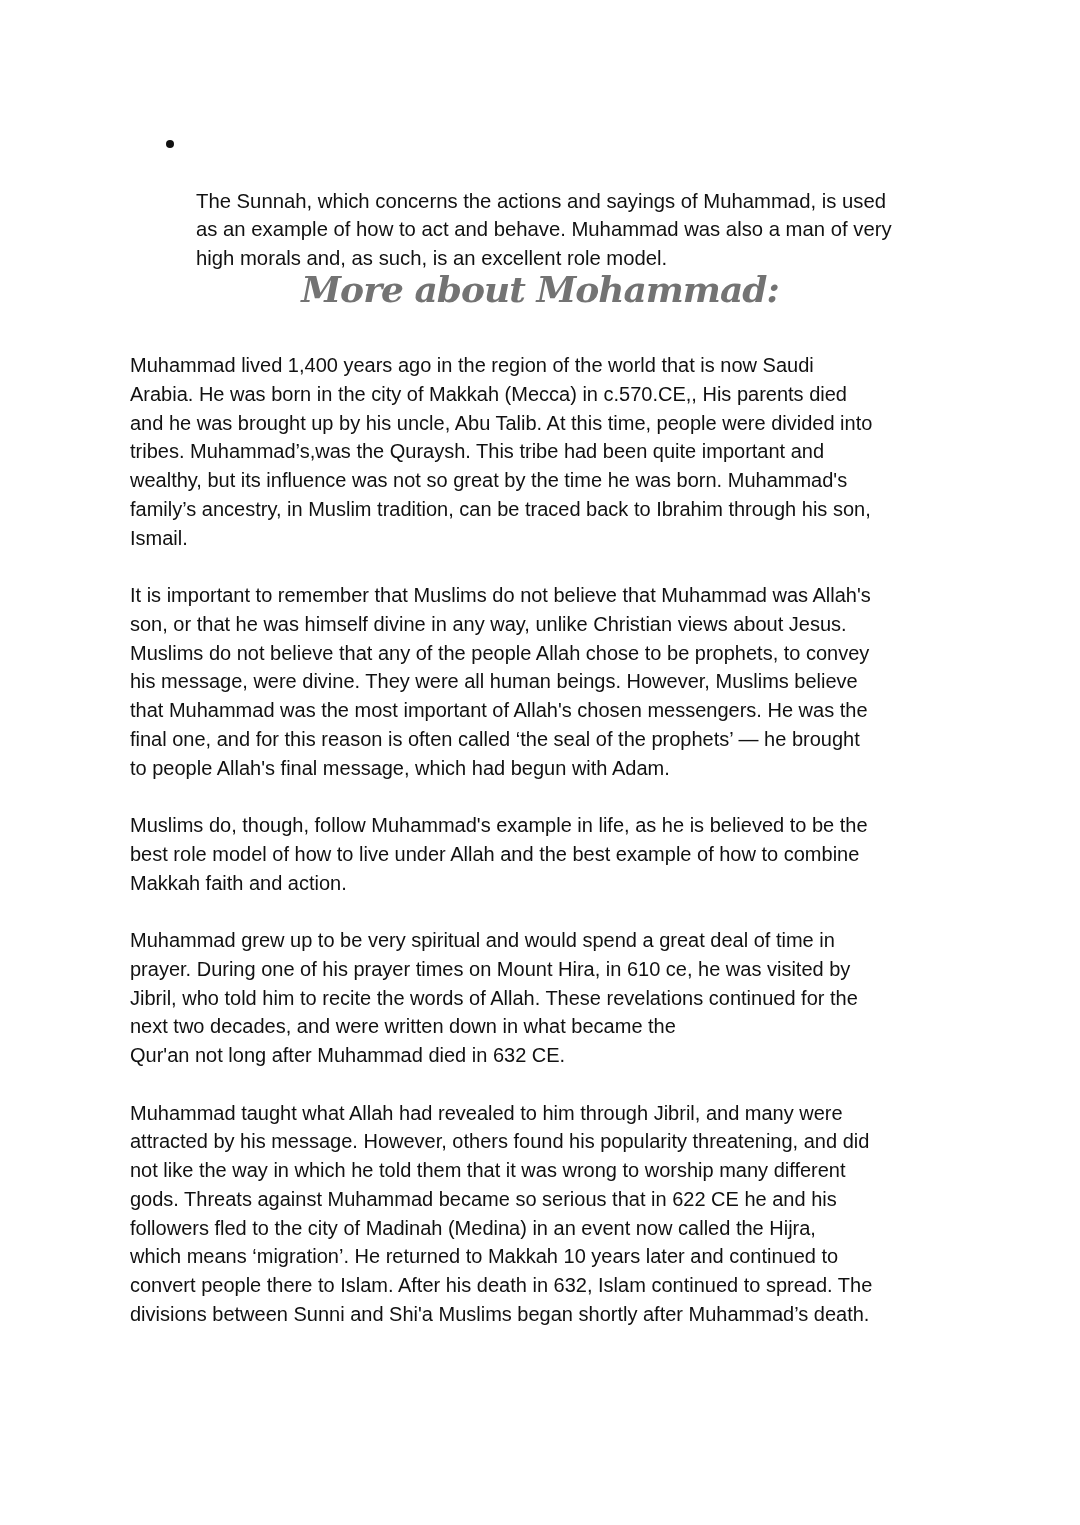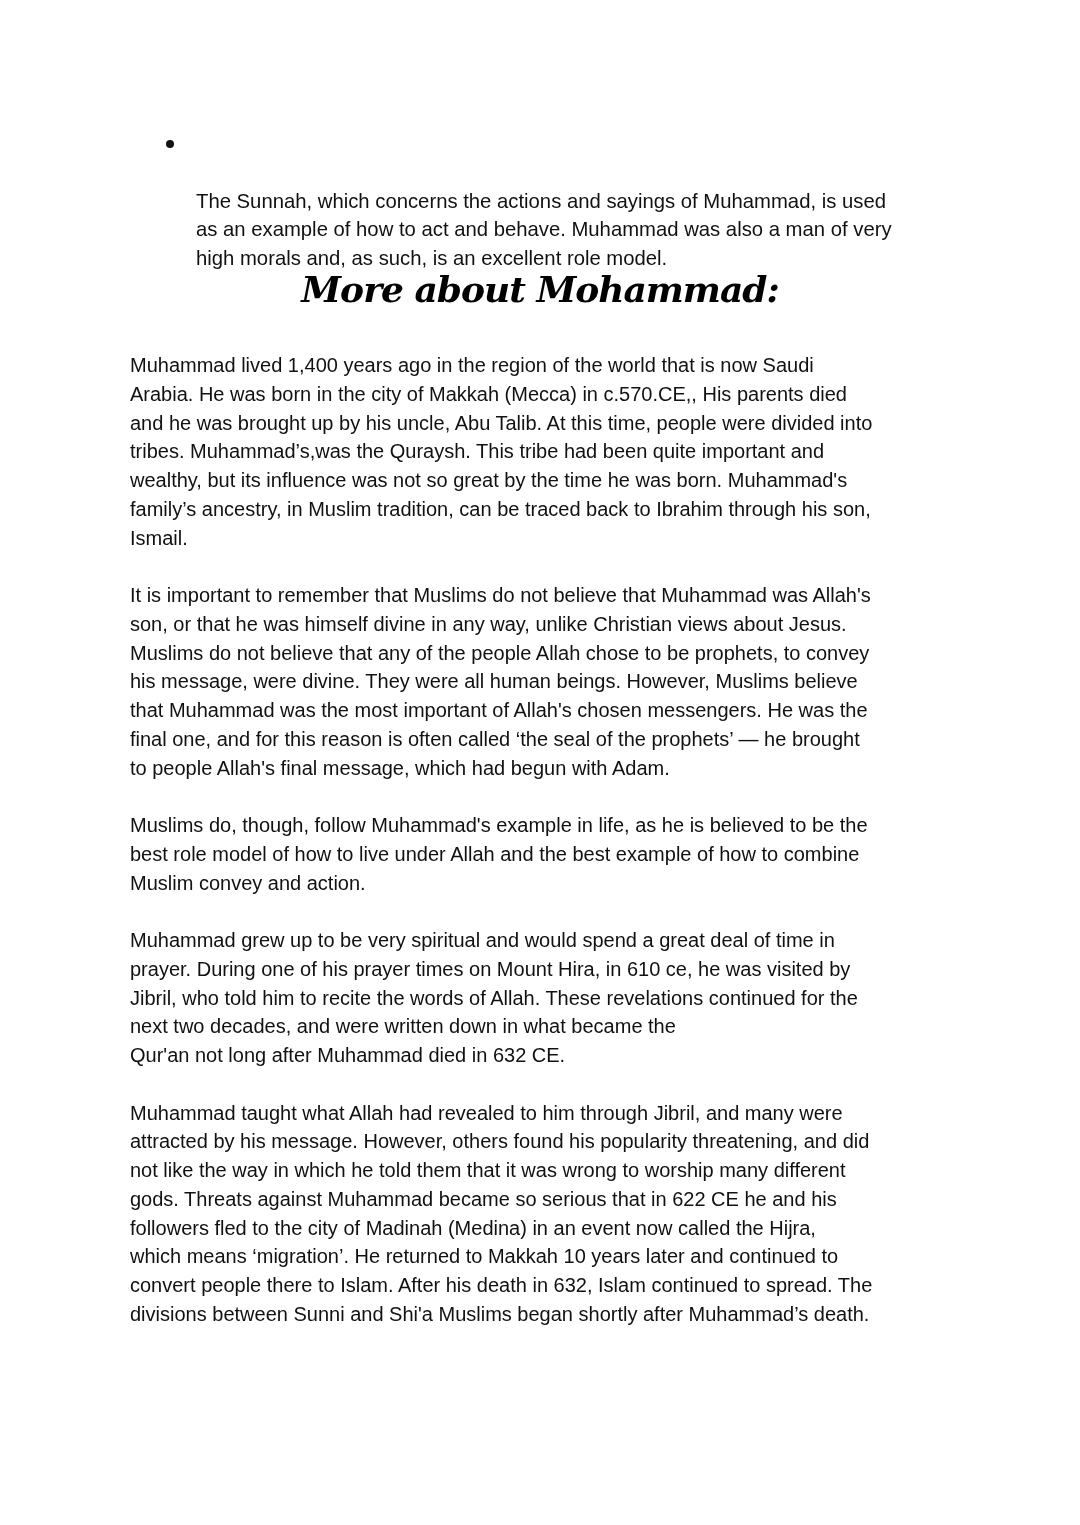--- a/index.html
+++ b/index.html
@@ -52,21 +52,21 @@
     position: absolute;
     left: 0;
     width: 1080px;
     top: 268px;
     text-align: center;
     font-family: "DejaVu Serif", serif;
     font-style: italic;
     font-weight: bold;
     font-size: 36px;
     letter-spacing: -1px;
-    color: #000000;
+    color: #737373;
     margin: 0;
   }
   .body-text {
     position: absolute;
     left: 130px;
     top: 351px;
     width: 830px;
   }
   .para {
     font-size: 20px;
@@ -101,21 +101,21 @@
 Ismail.</p>
     <p class="para">It is important to remember that Muslims do not believe that Muhammad was Allah's
 son, or that he was himself divine in any way, unlike Christian views about Jesus.
 Muslims do not believe that any of the people Allah chose to be prophets, to convey
 his message, were divine. They were all human beings. However, Muslims believe
 that Muhammad was the most important of Allah's chosen messengers. He was the
 final one, and for this reason is often called ‘the seal of the prophets’ — he brought
 to people Allah's final message, which had begun with Adam.</p>
     <p class="para">Muslims do, though, follow Muhammad's example in life, as he is believed to be the
 best role model of how to live under Allah and the best example of how to combine
-Muslim convey and action.</p>
+Makkah faith and action.</p>
     <p class="para">Muhammad grew up to be very spiritual and would spend a great deal of time in
 prayer. During one of his prayer times on Mount Hira, in 610 ce, he was visited by
 Jibril, who told him to recite the words of Allah. These revelations continued for the
 next two decades, and were written down in what became the
 Qur'an not long after Muhammad died in 632 CE.</p>
     <p class="para">Muhammad taught what Allah had revealed to him through Jibril, and many were
 attracted by his message. However, others found his popularity threatening, and did
 not like the way in which he told them that it was wrong to worship many different
 gods. Threats against Muhammad became so serious that in 622 CE he and his
 followers fled to the city of Madinah (Medina) in an event now called the Hijra,

